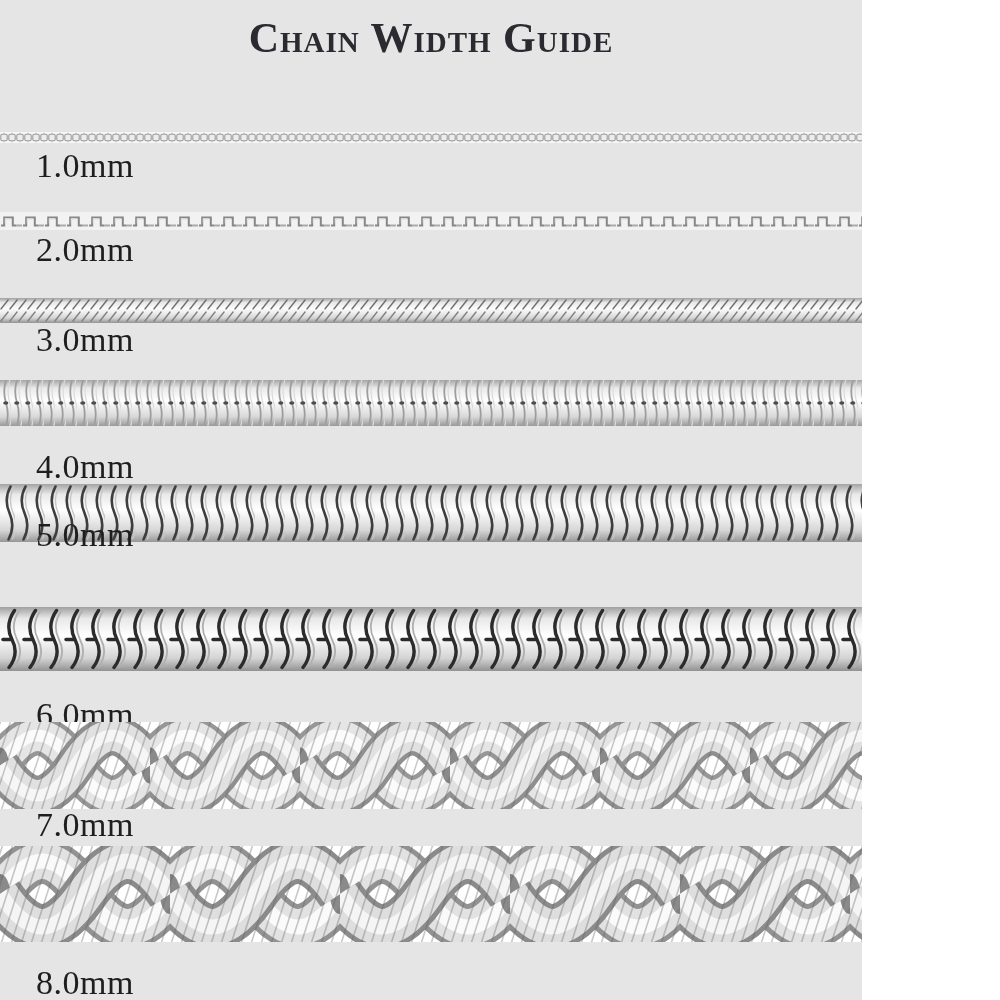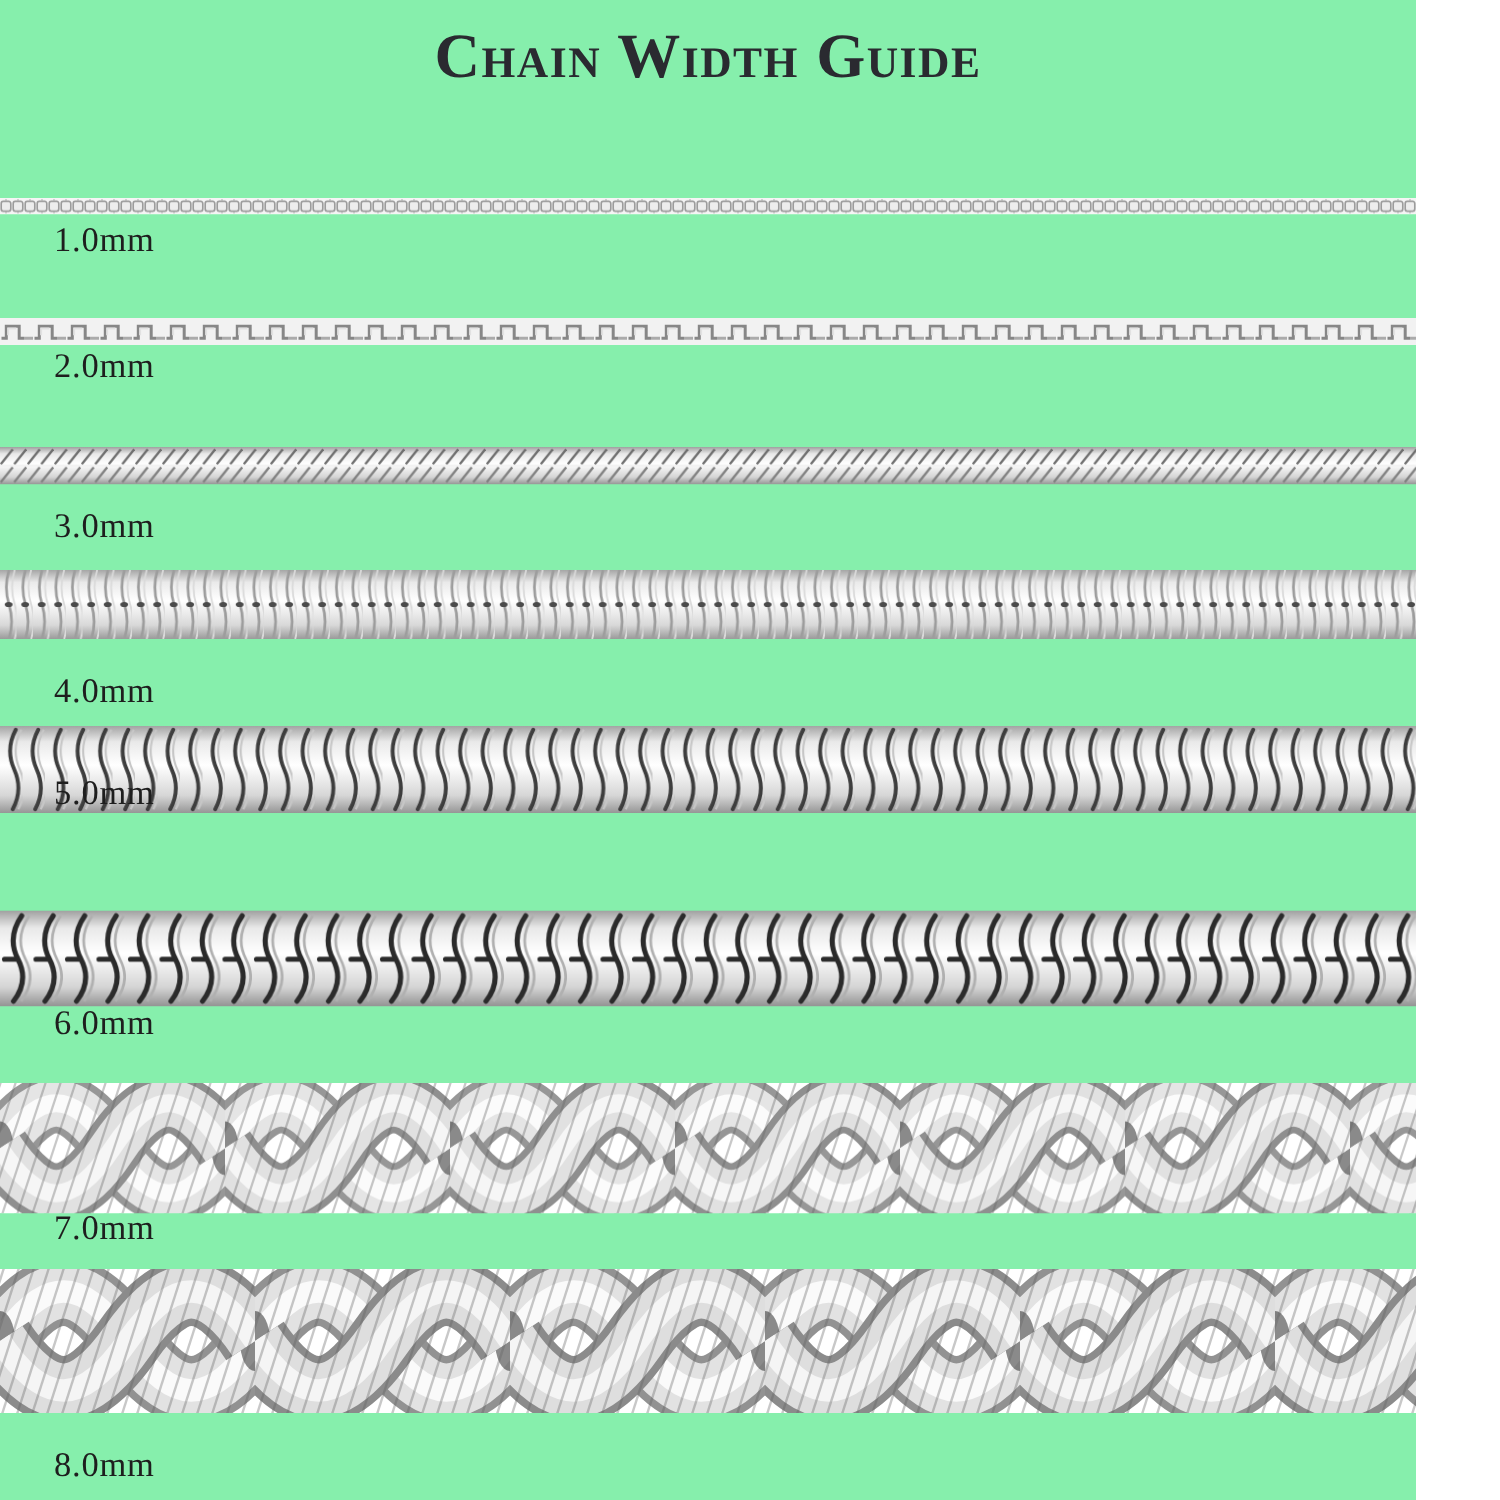--- a/index.html
+++ b/index.html
@@ -1,20 +1,20 @@
 <!DOCTYPE html>
 <html><head>
 <meta charset="utf-8">
 <style>
   html, body { margin: 0; padding: 0; background: #ffffff; }
   .page {
     position: relative;
-    width: 944px;
+    width: 862px;
     height: 1000px;
-    background: #86efac;
+    background: #e5e5e5;
     overflow: hidden;
     font-family: "Liberation Serif", serif;
   }
   .title {
     position: absolute;
     top: 14px;
     left: 0;
     width: 100%;
     margin: 0;
     text-align: center;
@@ -25,21 +25,21 @@
     color: #2a2a30;
   }
   .chain {
     position: absolute;
     left: 0;
     display: block;
   }
   .row-label {
     position: absolute;
     left: 36px;
-    font-size: 23px;
+    font-size: 34px;
     line-height: 1.1;
     letter-spacing: 0.5px;
     color: #1e1e1e;
   }
 </style>
 </head>
 <body>
 
 <div class="page">
 
@@ -87,21 +87,21 @@
         </linearGradient>
         <pattern id="p3" width="9" height="25" patternUnits="userSpaceOnUse">
           <rect width="9" height="25" fill="url(#g3)"></rect>
           <line x1="0.5" y1="11.5" x2="8.5" y2="1.5" stroke="#6f6f6f" stroke-width="1.5"></line>
           <line x1="0.5" y1="23.5" x2="8.5" y2="13.5" stroke="#818181" stroke-width="1.5"></line>
           <line x1="0" y1="12.4" x2="9" y2="12.4" stroke="#f2f2f2" stroke-width="1.4"></line>
         </pattern>
       </defs>
       <rect width="1000" height="25" fill="url(#p3)"></rect>
     </svg>
-    <div class="row-label" style="top:338px">3.0mm</div>
+    <div class="row-label" style="top:321px">3.0mm</div>
   </div>
 
   <div>
     <svg class="chain" style="top:380px" width="1000" height="46" viewBox="0 0 1000 46">
       <defs>
         <linearGradient id="g4" x1="0" y1="0" x2="0" y2="1">
           <stop offset="0" stop-color="#a6a6a6"></stop>
           <stop offset="0.18" stop-color="#eaeaea"></stop>
           <stop offset="0.45" stop-color="#ffffff"></stop>
           <stop offset="0.8" stop-color="#d8d8d8"></stop>
@@ -152,21 +152,21 @@
         </linearGradient>
         <pattern id="p6" width="21" height="64" patternUnits="userSpaceOnUse">
           <rect width="21" height="64" fill="url(#g6)"></rect>
           <path d="M14.5,3.5 q-10,14.5 -2.5,29 q7.5,14.5 -3,28" fill="none" stroke="#2b2b2b" stroke-width="3.4" stroke-linecap="round"></path>
           <path d="M19.5,3.5 q-10,14.5 -2.5,29 q7.5,14.5 -3,28" fill="none" stroke="#b0b0b0" stroke-width="1.8"></path>
           <path d="M3,32.5 h7.5" fill="none" stroke="#2b2b2b" stroke-width="3.4" stroke-linecap="round"></path>
         </pattern>
       </defs>
       <rect width="1000" height="64" fill="url(#p6)"></rect>
     </svg>
-    <div class="row-label" style="top:669px">6.0mm</div>
+    <div class="row-label" style="top:696px">6.0mm</div>
   </div>
 
   <div>
     <svg class="chain" style="top:722px" width="1000" height="87" viewBox="0 0 1000 87">
       <defs>
         <pattern id="p7" width="150" height="87" patternUnits="userSpaceOnUse">
           <rect width="150" height="87" fill="#ffffff"></rect>
           <g fill="none">
             <path d="M0,43.5 Q20,13.5 37.5,13.5 Q55,13.5 75,43.5 Q95,73.5 112.5,73.5 Q130,73.5 150,43.5" stroke="#979797" stroke-width="40"></path>
             <path d="M0,43.5 Q20,13.5 37.5,13.5 Q55,13.5 75,43.5 Q95,73.5 112.5,73.5 Q130,73.5 150,43.5" stroke="#e5e5e5" stroke-width="31"></path>

